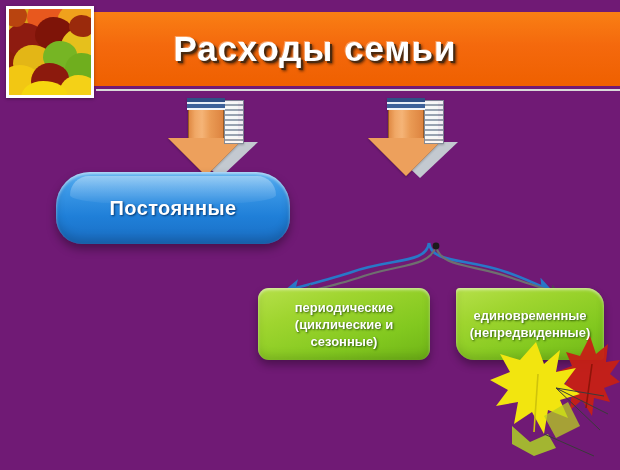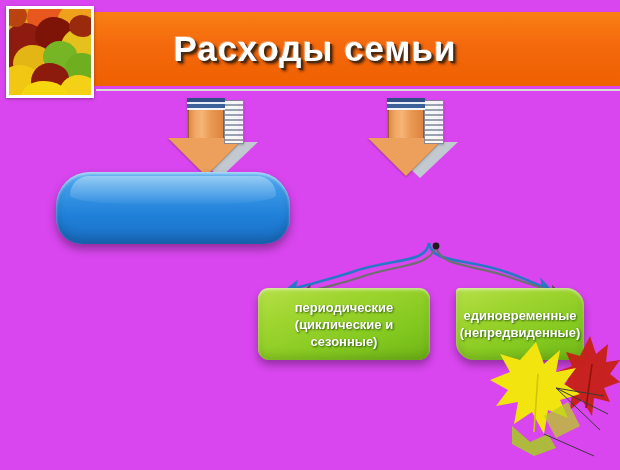--- a/index.html
+++ b/index.html
@@ -9,21 +9,21 @@
     background: #ffffff;
   }
   body {
     font-family: "Liberation Sans", "DejaVu Sans", sans-serif;
   }
 
   #slide {
     position: relative;
     width: 620px;
     height: 470px;
-    background: #d946ef;
+    background: #701a75;
     overflow: hidden;
   }
 
   
   .title-band {
     position: absolute;
     left: 32px;
     top: 12px;
     width: 588px;
     height: 74px;
@@ -301,20 +301,21 @@
         <span class="c1"></span>
           <span class="c2"></span>
           <span class="c3"></span>
           <span class="c4"></span>
       </div>
     </div>
   </div>
 
   <div class="blue-box" style="left:56px; top:172px; width:234px; height:72px;">
     <span class="glare"></span>
+    <span class="label">Постоянные</span>
   </div>
 
 
   <svg class="connectors" viewBox="0 0 620 470">
     <defs>
       <marker id="ah-blue" markerWidth="7" markerHeight="7" refX="3.2" refY="3" orient="auto">
         <path d="M0,0 L6.6,3 L0,6 L1.7,3 Z" fill="#2878c8"></path>
       </marker>
       <marker id="ah-gray" markerWidth="7" markerHeight="7" refX="3.2" refY="3" orient="auto">
         <path d="M0,0 L6.6,3 L0,6 L1.7,3 Z" fill="#4d4d4d"></path>
@@ -329,21 +330,21 @@
 
     <path d="M436,246 C440,268 474,264 512,278 C526,283 540,287 556,293" fill="none" stroke="#6f6f6f" stroke-width="2.1" marker-end="url(#ah-gray)"></path>
 
     <circle cx="436" cy="246" r="3.4" fill="#1b1b1b"></circle>
   </svg>
 
   <div class="green-box" style="left:258px; top:288px; width:172px; height:72px;border-radius:11px;">
     <span class="label">периодические (циклические и сезонные)</span>
   </div>
 
-  <div class="green-box" style="left:456px; top:288px; width:128px; height:72px;">
+  <div class="green-box" style="left:456px; top:288px; width:148px; height:72px;">
     <span class="label">единовременные (непредвиденные)</span>
   </div>
 
   <svg class="maple" style="left:482px; top:330px; width:138px; height:140px;" viewBox="0 0 138 140">
 
     <g>
       <path d="M108,6 L114,24 L126,14 L124,32 L138,30 L128,44 L138,52 L122,58
                L128,72 L112,68 L110,86 L100,70 L88,80 L90,62 L76,64 L86,50
                L74,42 L90,36 L84,22 L98,26 Z" fill="#c62015" opacity="0.95"></path>
       <path d="M104,78 L110,34" stroke="#8e1409" stroke-width="1.6" fill="none"></path>

